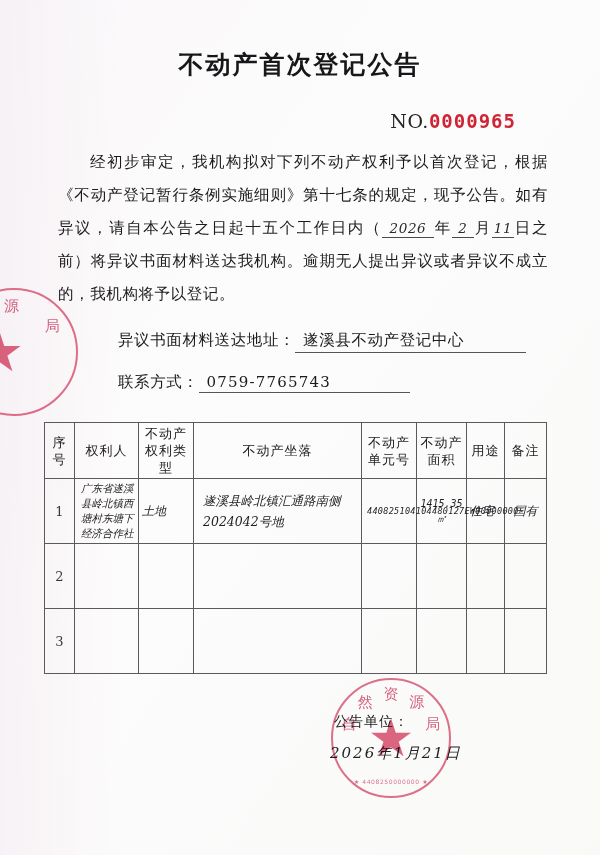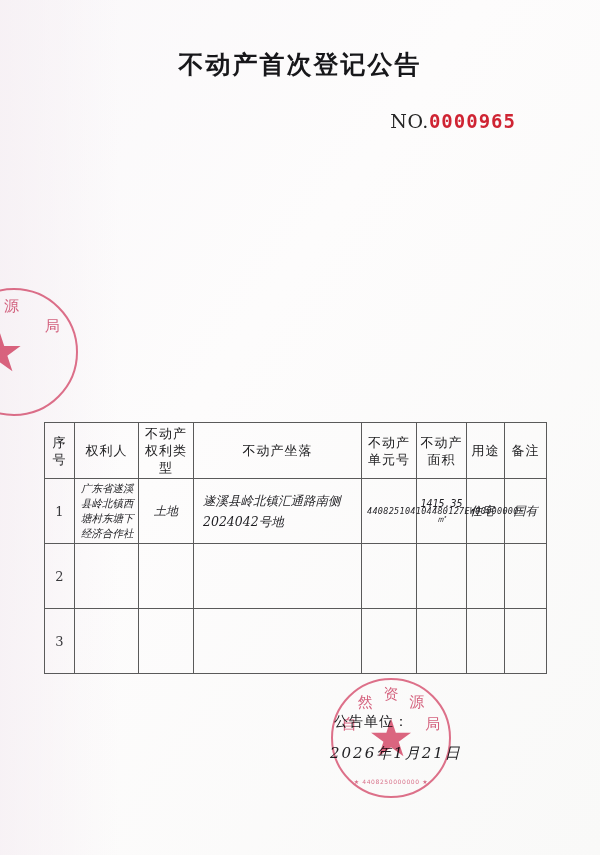--- a/index.html
+++ b/index.html
@@ -153,21 +153,21 @@
   .hw {
     font-family: "DejaVu Serif", "Liberation Serif", serif;
     font-style: italic;
     color: #1e1e22;
     line-height: 15px;
     letter-spacing: 0px;
     display: block;
     text-align: left;
   }
   .hw.owner    { font-size: 10.5px; padding-left: 3px; }
-  .hw.type     { font-size: 12px; text-align: center; }
+  .hw.type     { font-size: 12px; text-align: left; }
   .hw.loc      { font-size: 12.5px; line-height: 21px; padding-left: 6px; }
   .hw.unit     { font-size: 8.5px; line-height: 12px; padding-left: 2px; letter-spacing: 0.3px; font-family: "DejaVu Sans Mono","Liberation Mono",monospace; font-style: italic; }
   .hw.area     { font-size: 10px; text-align: center; font-family: "DejaVu Sans Mono","Liberation Mono",monospace; }
   .hw.use      { font-size: 12px; text-align: left; }
   .hw.note     { font-size: 12px; text-align: center; }
   .rownum {
     font-family: "DejaVu Serif", "Liberation Serif", serif;
     font-size: 13px;
     color: #39393c;
   }
@@ -253,22 +253,31 @@
 
 <div class="page">
   <div class="paper-tint"></div>
 
   <div class="doc-title">不动产首次登记公告</div>
 
   <div class="serial-no">
     <span>NO.</span><span class="num">0000965</span>
   </div>
 
-
-
+  <div class="body-text">
+    <span class="indent"></span><span>经初步审定，我机构拟对下列不动产权利予以首次登记，根据《不动产登记暂行条例实施细则》第十七条的规定，现予公告。如有异议，请自本公告之日起十五个工作日内（</span><span class="blank year">2026</span><span>年</span><span class="blank month">2</span><span>月</span><span class="blank day">11</span><span>日之前）</span><span>将异议书面材料送达我机构。逾期无人提出异议或者异议不成立的，我机构将予以登记。</span>
+  </div>
+
+  <div class="field-row addr">
+    <span>异议书面材料送达地址：</span><span class="field-val">遂溪县不动产登记中心</span>
+  </div>
+
+  <div class="field-row tel">
+    <span>联系方式：</span><span class="field-val mono">0759-7765743</span>
+  </div>
 
   <table class="reg-table">
     <colgroup>
       <col class="c-idx">
         <col class="c-own">
         <col class="c-type">
         <col class="c-loc">
       <col class="c-unit">
         <col class="c-area">
         <col class="c-use">

